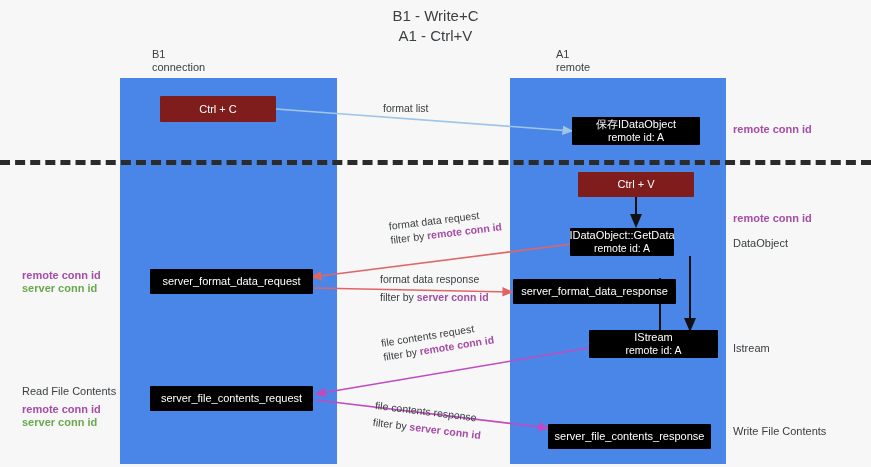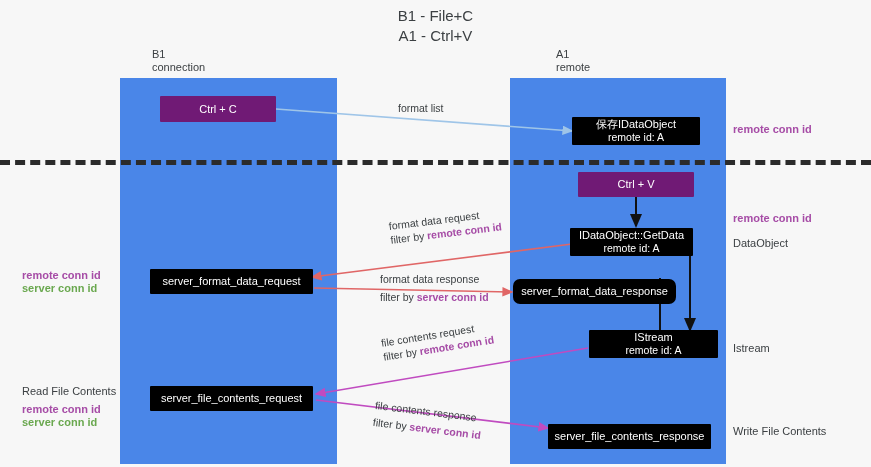--- a/index.html
+++ b/index.html
@@ -21,21 +21,21 @@
     position:absolute;left:0;top:6px;width:871px;text-align:center;
     font-size:15px;line-height:20px;color:#3c4043;
   }
 
   .node{
     position:absolute;box-sizing:border-box;
     display:flex;flex-direction:column;align-items:center;justify-content:center;
     color:#ffffff;font-size:11px;line-height:13px;text-align:center;
     border-radius:1px;
   }
-  .node.green{background:#701a75;}
+  .node.green{background:#7f1d1d;}
   .node.orange{background:#000000;}
   .node .l2{font-size:10.5px;}
 
   .side{position:absolute;font-size:11px;line-height:14px;}
   .side.dark{color:#3c4043;}
   .purple{color:#a64ca6;font-weight:bold;}
   .green-t{color:#6aa84f;font-weight:bold;}
 
   .edge-label{
     position:absolute;font-size:10.5px;line-height:14px;color:#3c4043;
@@ -47,21 +47,21 @@
     position:absolute;left:0;top:160px;width:871px;height:0;
     border-top:5px dashed #2b2b2b;
   }
 </style>
 </head>
 <body>
 
 <div id="stage">
 
   <div class="title">
-    <div>B1 - File+C</div>
+    <div>B1 - Write+C</div>
     <div>A1 - Ctrl+V</div>
   </div>
 
   <div class="lane-head" style="left:152px;top:48px;width:128px;">
     <div>B1</div>
     <div>connection</div>
   </div>
   <div class="lane-head" style="left:556px;top:48px;width:128px;">
     <div>A1</div>
     <div>remote</div>
@@ -111,47 +111,47 @@
 
   <div class="node orange" style="left:572px;top:117px;width:128px;height:28px;">
     <div>保存IDataObject</div>
     <div class="l2">remote id: A</div>
   </div>
 
   <div class="node green" style="left:578px;top:172px;width:116px;height:25px;">
     <div>Ctrl + V</div>
   </div>
 
-  <div class="node orange" style="left:570px;top:228px;width:123px;height:28px;text-align:right;">
+  <div class="node orange" style="left:570px;top:228px;width:104px;height:28px;text-align:right;">
     <div>IDataObject::GetData</div>
     <div class="l2">remote id: A</div>
   </div>
 
   <div class="node orange" style="left:150px;top:269px;width:163px;height:25px;">
     <div>server_format_data_request</div>
   </div>
 
-  <div class="node orange" style="left:513px;top:279px;width:163px;height:25px;border-radius:7px;">
+  <div class="node orange" style="left:513px;top:279px;width:163px;height:25px;">
     <div>server_format_data_response</div>
   </div>
 
   <div class="node orange" style="left:589px;top:330px;width:129px;height:28px;">
     <div>IStream</div>
     <div class="l2">remote id: A</div>
   </div>
 
   <div class="node orange" style="left:150px;top:386px;width:163px;height:25px;">
     <div>server_file_contents_request</div>
   </div>
 
   <div class="node orange" style="left:548px;top:418px;width:163px;height:25px;margin-top:6px;">
     <div>server_file_contents_response</div>
   </div>
 
-  <div class="edge-label" style="left:398px;top:101px;">
+  <div class="edge-label" style="left:383px;top:101px;">
     <span>format list</span>
   </div>
 
   <div class="edge-label" style="left:388px;top:219px;transform:rotate(-7deg);">
     <div>format data request</div>
     <div>
       <span>filter by </span><span class="purple">remote conn id</span>
     </div>
   </div>
 

